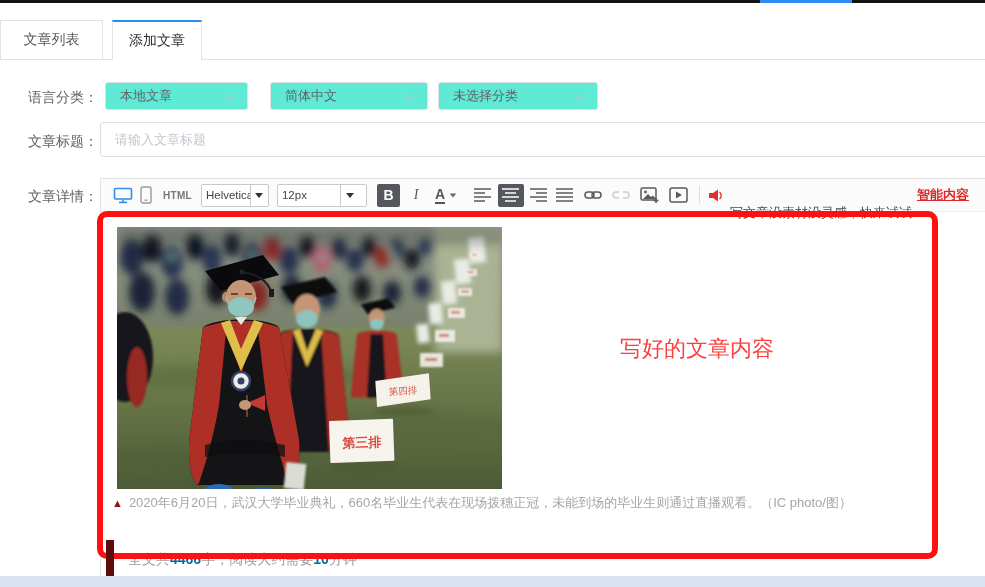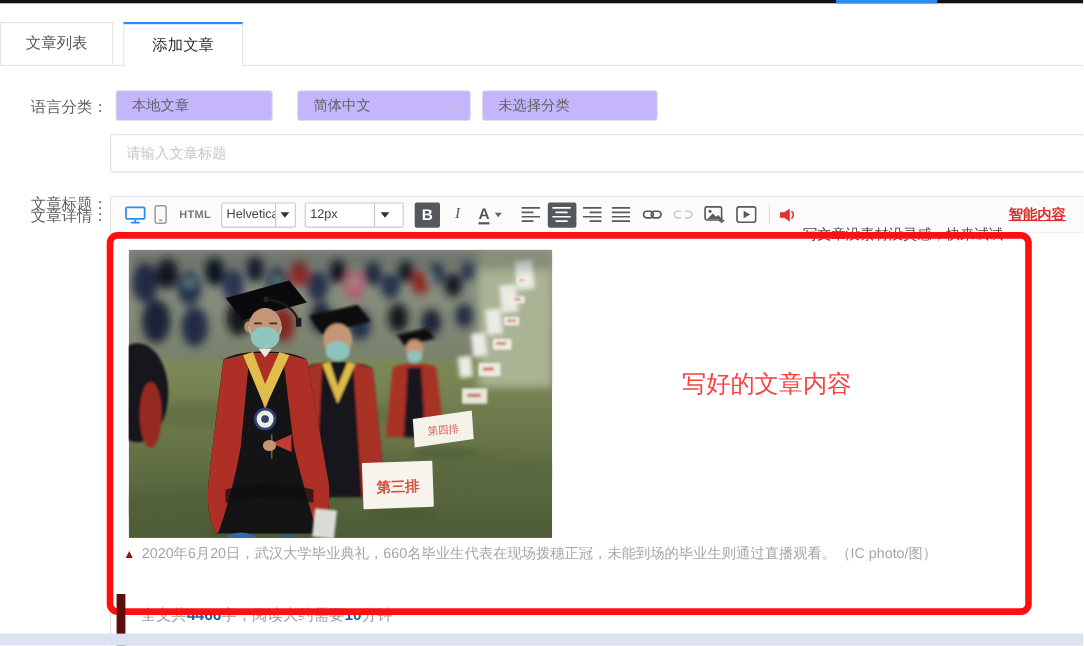--- a/index.html
+++ b/index.html
@@ -6,27 +6,27 @@
   .stage{position:relative;width:985px;height:587px;overflow:hidden;background:#fff;
          font-family:"Liberation Sans","DejaVu Sans",sans-serif;color:#333;}
   
   .top-line{position:absolute;left:0;top:0;width:985px;height:3px;background:#111;}
   .top-line-blue{position:absolute;left:760px;top:0;width:92px;height:3px;background:#2d8cf0;}
   
   .tabbar-border{position:absolute;left:0;top:59px;width:985px;height:1px;background:#e2e2e2;}
   .tab{position:absolute;top:20px;height:39px;box-sizing:border-box;background:#fff;
        display:flex;align-items:center;justify-content:center;font-size:14px;cursor:pointer;}
   .tab-inactive{left:0;width:103px;border:1px solid #e2e2e2;border-bottom:none;color:#585858;}
-  .tab-active{left:112px;width:109px;border:1px solid #e2e2e2;border-bottom:1px solid #fff;
+  .tab-active{left:112px;width:90px;border:1px solid #e2e2e2;border-bottom:1px solid #fff;
               border-top:2px solid #2d8cf0;color:#303030;z-index:3;height:41px;}
   
   .flabel{position:absolute;left:28px;font-size:14px;color:#5f6266;}
   
   .sel{position:absolute;top:82px;height:28px;box-sizing:border-box;border:1px solid #dcdfe6;
-       border-radius:3px;background:#c4b5fd;display:flex;align-items:center;font-size:13px;color:#5f6266;
+       border-radius:3px;background:#5eead4;display:flex;align-items:center;font-size:13px;color:#5f6266;
        padding-left:14px;cursor:pointer;}
   .chev{position:absolute;right:12px;top:9px;width:7px;height:7px;border-right:1.4px solid #c0c4cc;
         border-bottom:1.4px solid #c0c4cc;transform:rotate(45deg);}
   
   .title-input{position:absolute;left:100px;top:122px;width:900px;height:35px;box-sizing:border-box;
        border:1px solid #dcdfe6;border-radius:3px;padding:0 14px;font-size:13px;color:#333;outline:none;
        font-family:"Liberation Sans","DejaVu Sans",sans-serif;}
   .title-input::placeholder{color:#c3c7ce;}
   
   .editor{position:absolute;left:100px;top:178px;width:900px;height:409px;box-sizing:border-box;
@@ -83,21 +83,21 @@
   </div>
   <div class="sel" style="left:438px;width:160px;">
     <span>未选择分类</span>
     <span class="chev"></span>
   </div>
   <div class="sel" style="left:270px;width:158px;">
     <span>简体中文</span>
     <span class="chev"></span>
   </div>
 
-  <div class="flabel" style="top:133px;margin-top:44px;">文章标题：</div>
+  <div class="flabel" style="top:133px;">文章标题：</div>
   <input class="title-input" type="text" placeholder="请输入文章标题" style="">
 
   <div class="flabel" style="top:188px;">文章详情：</div>
 
   <div class="editor">
     <div class="etoolbar">
       <span class="tbtn" style="margin-right:7px;">
         <svg width="20" height="17" viewBox="0 0 20 17">
           <rect x="1.5" y="1.5" width="17" height="10.5" rx="1.2" fill="none" stroke="#2d8cf0" stroke-width="1.6"></rect>
           <line x1="10" y1="12.5" x2="10" y2="15" stroke="#2d8cf0" stroke-width="1.6"></line>

